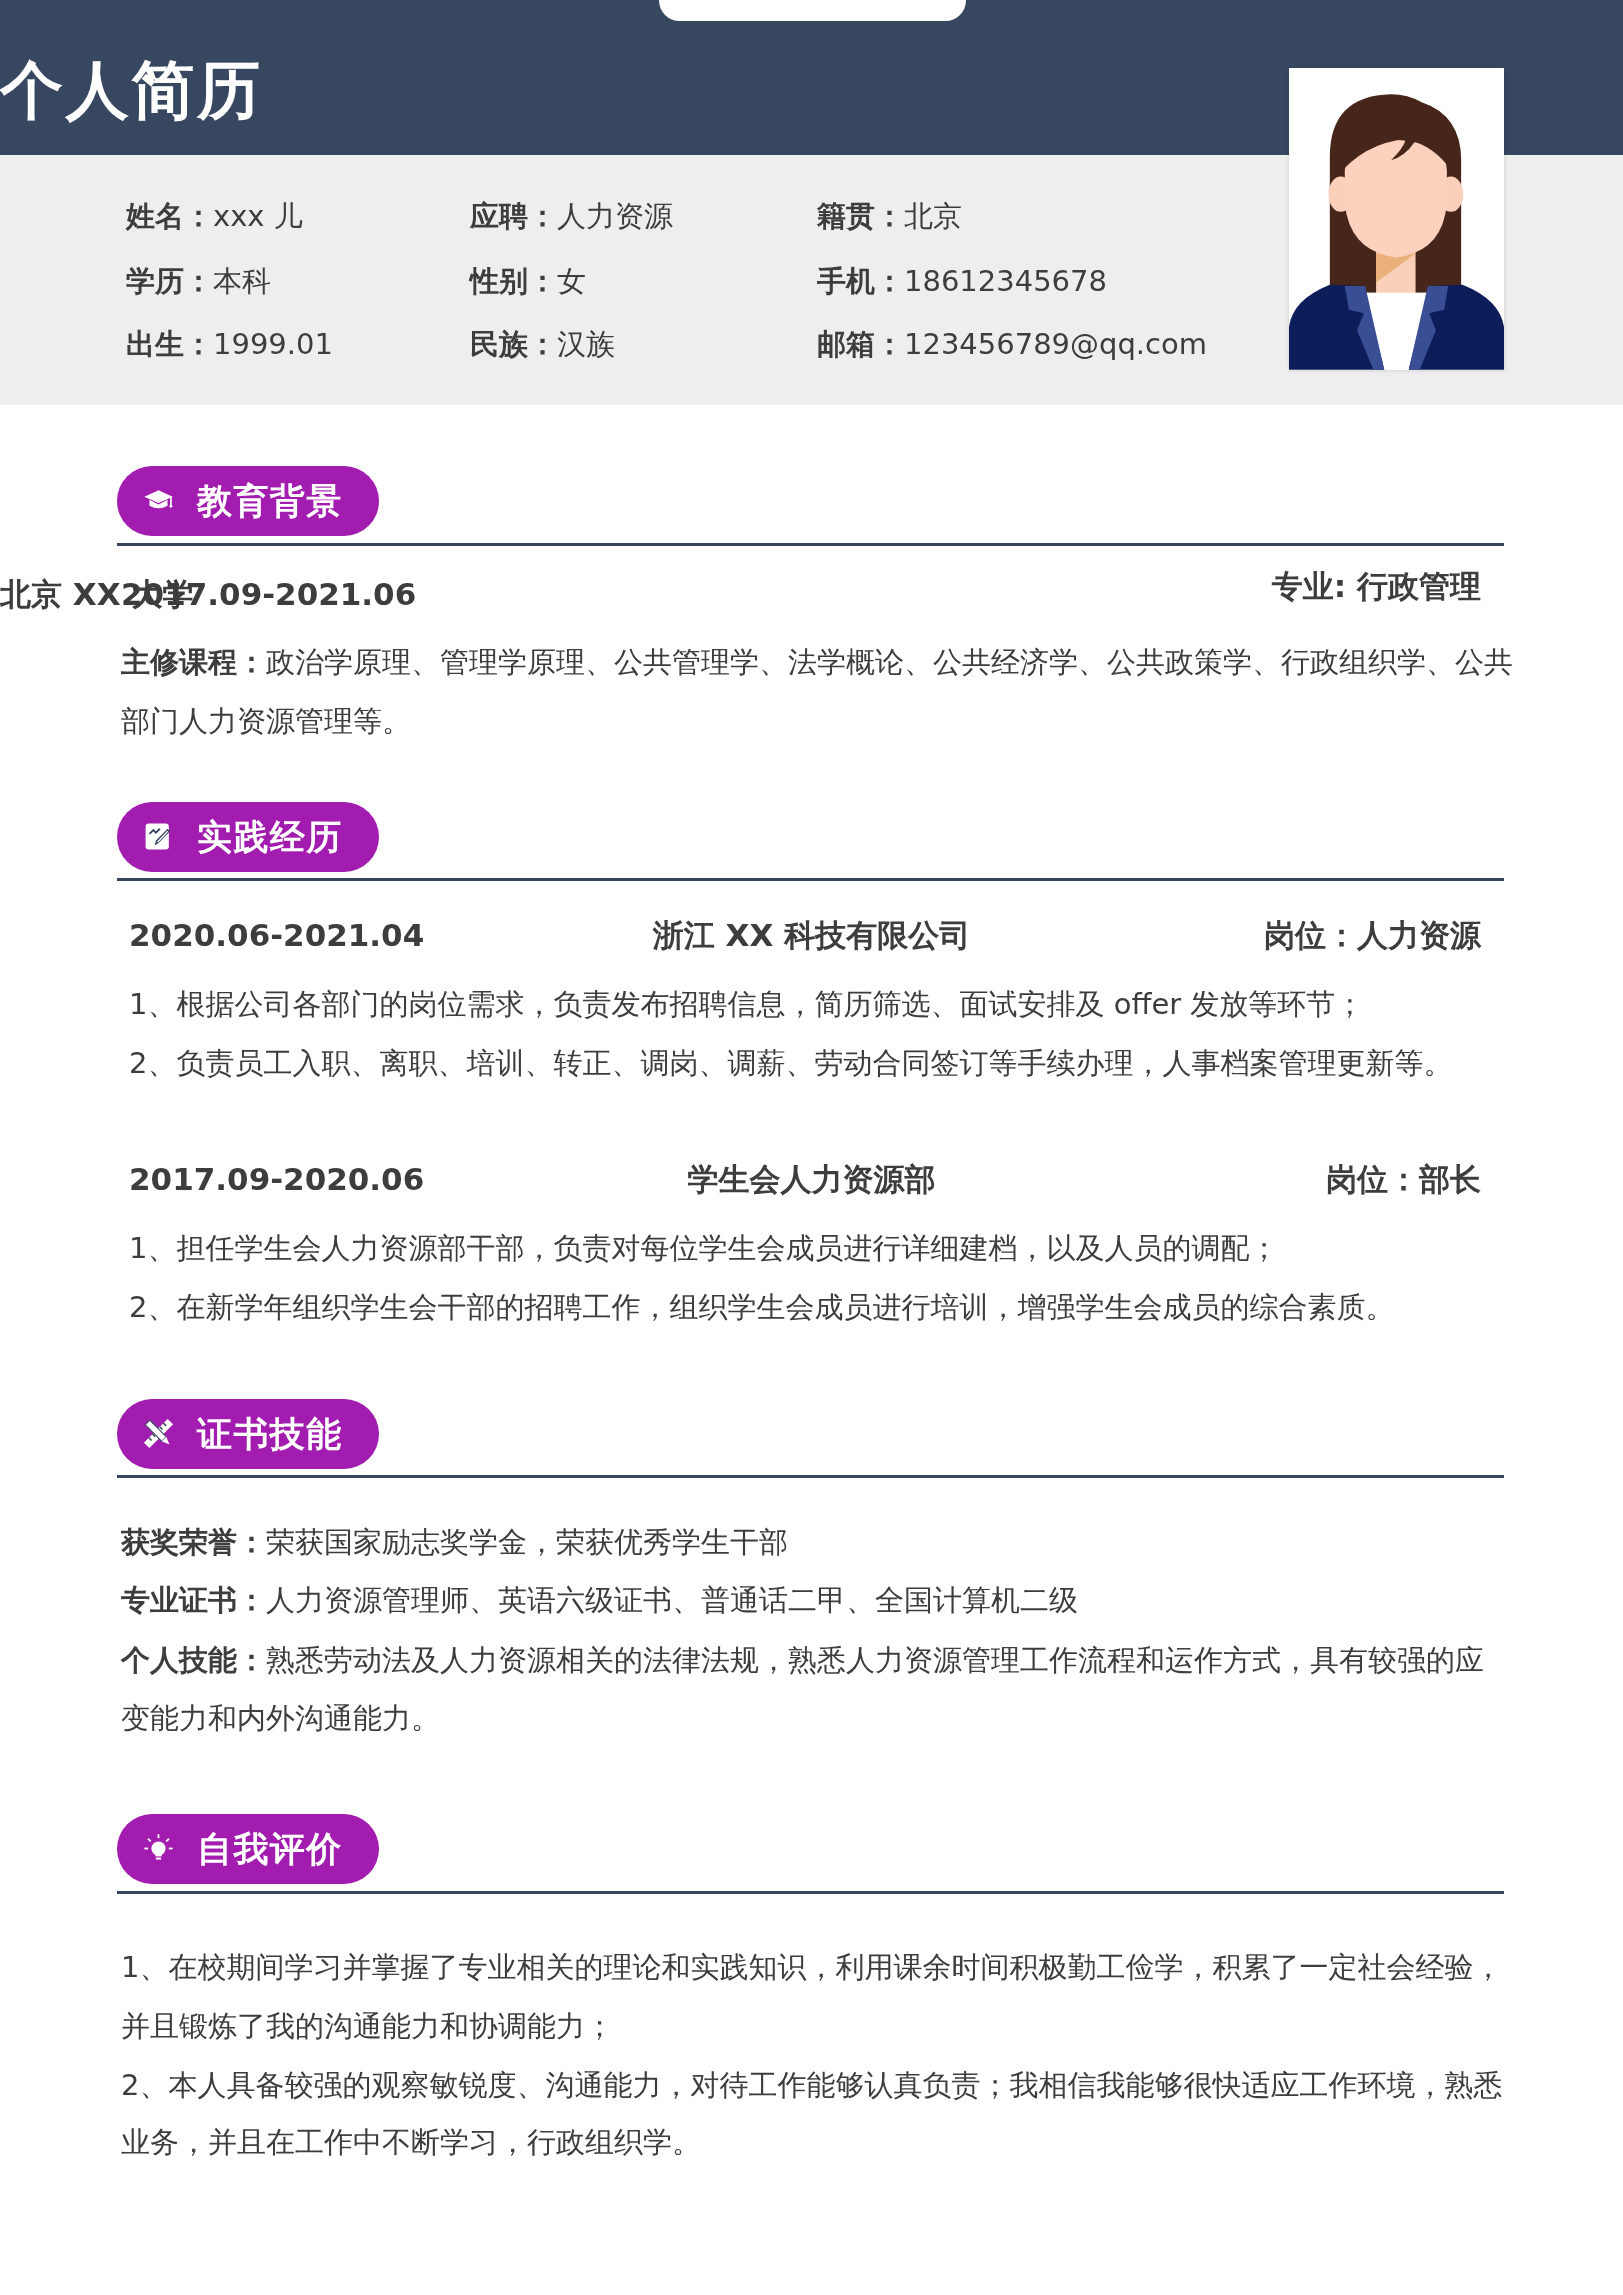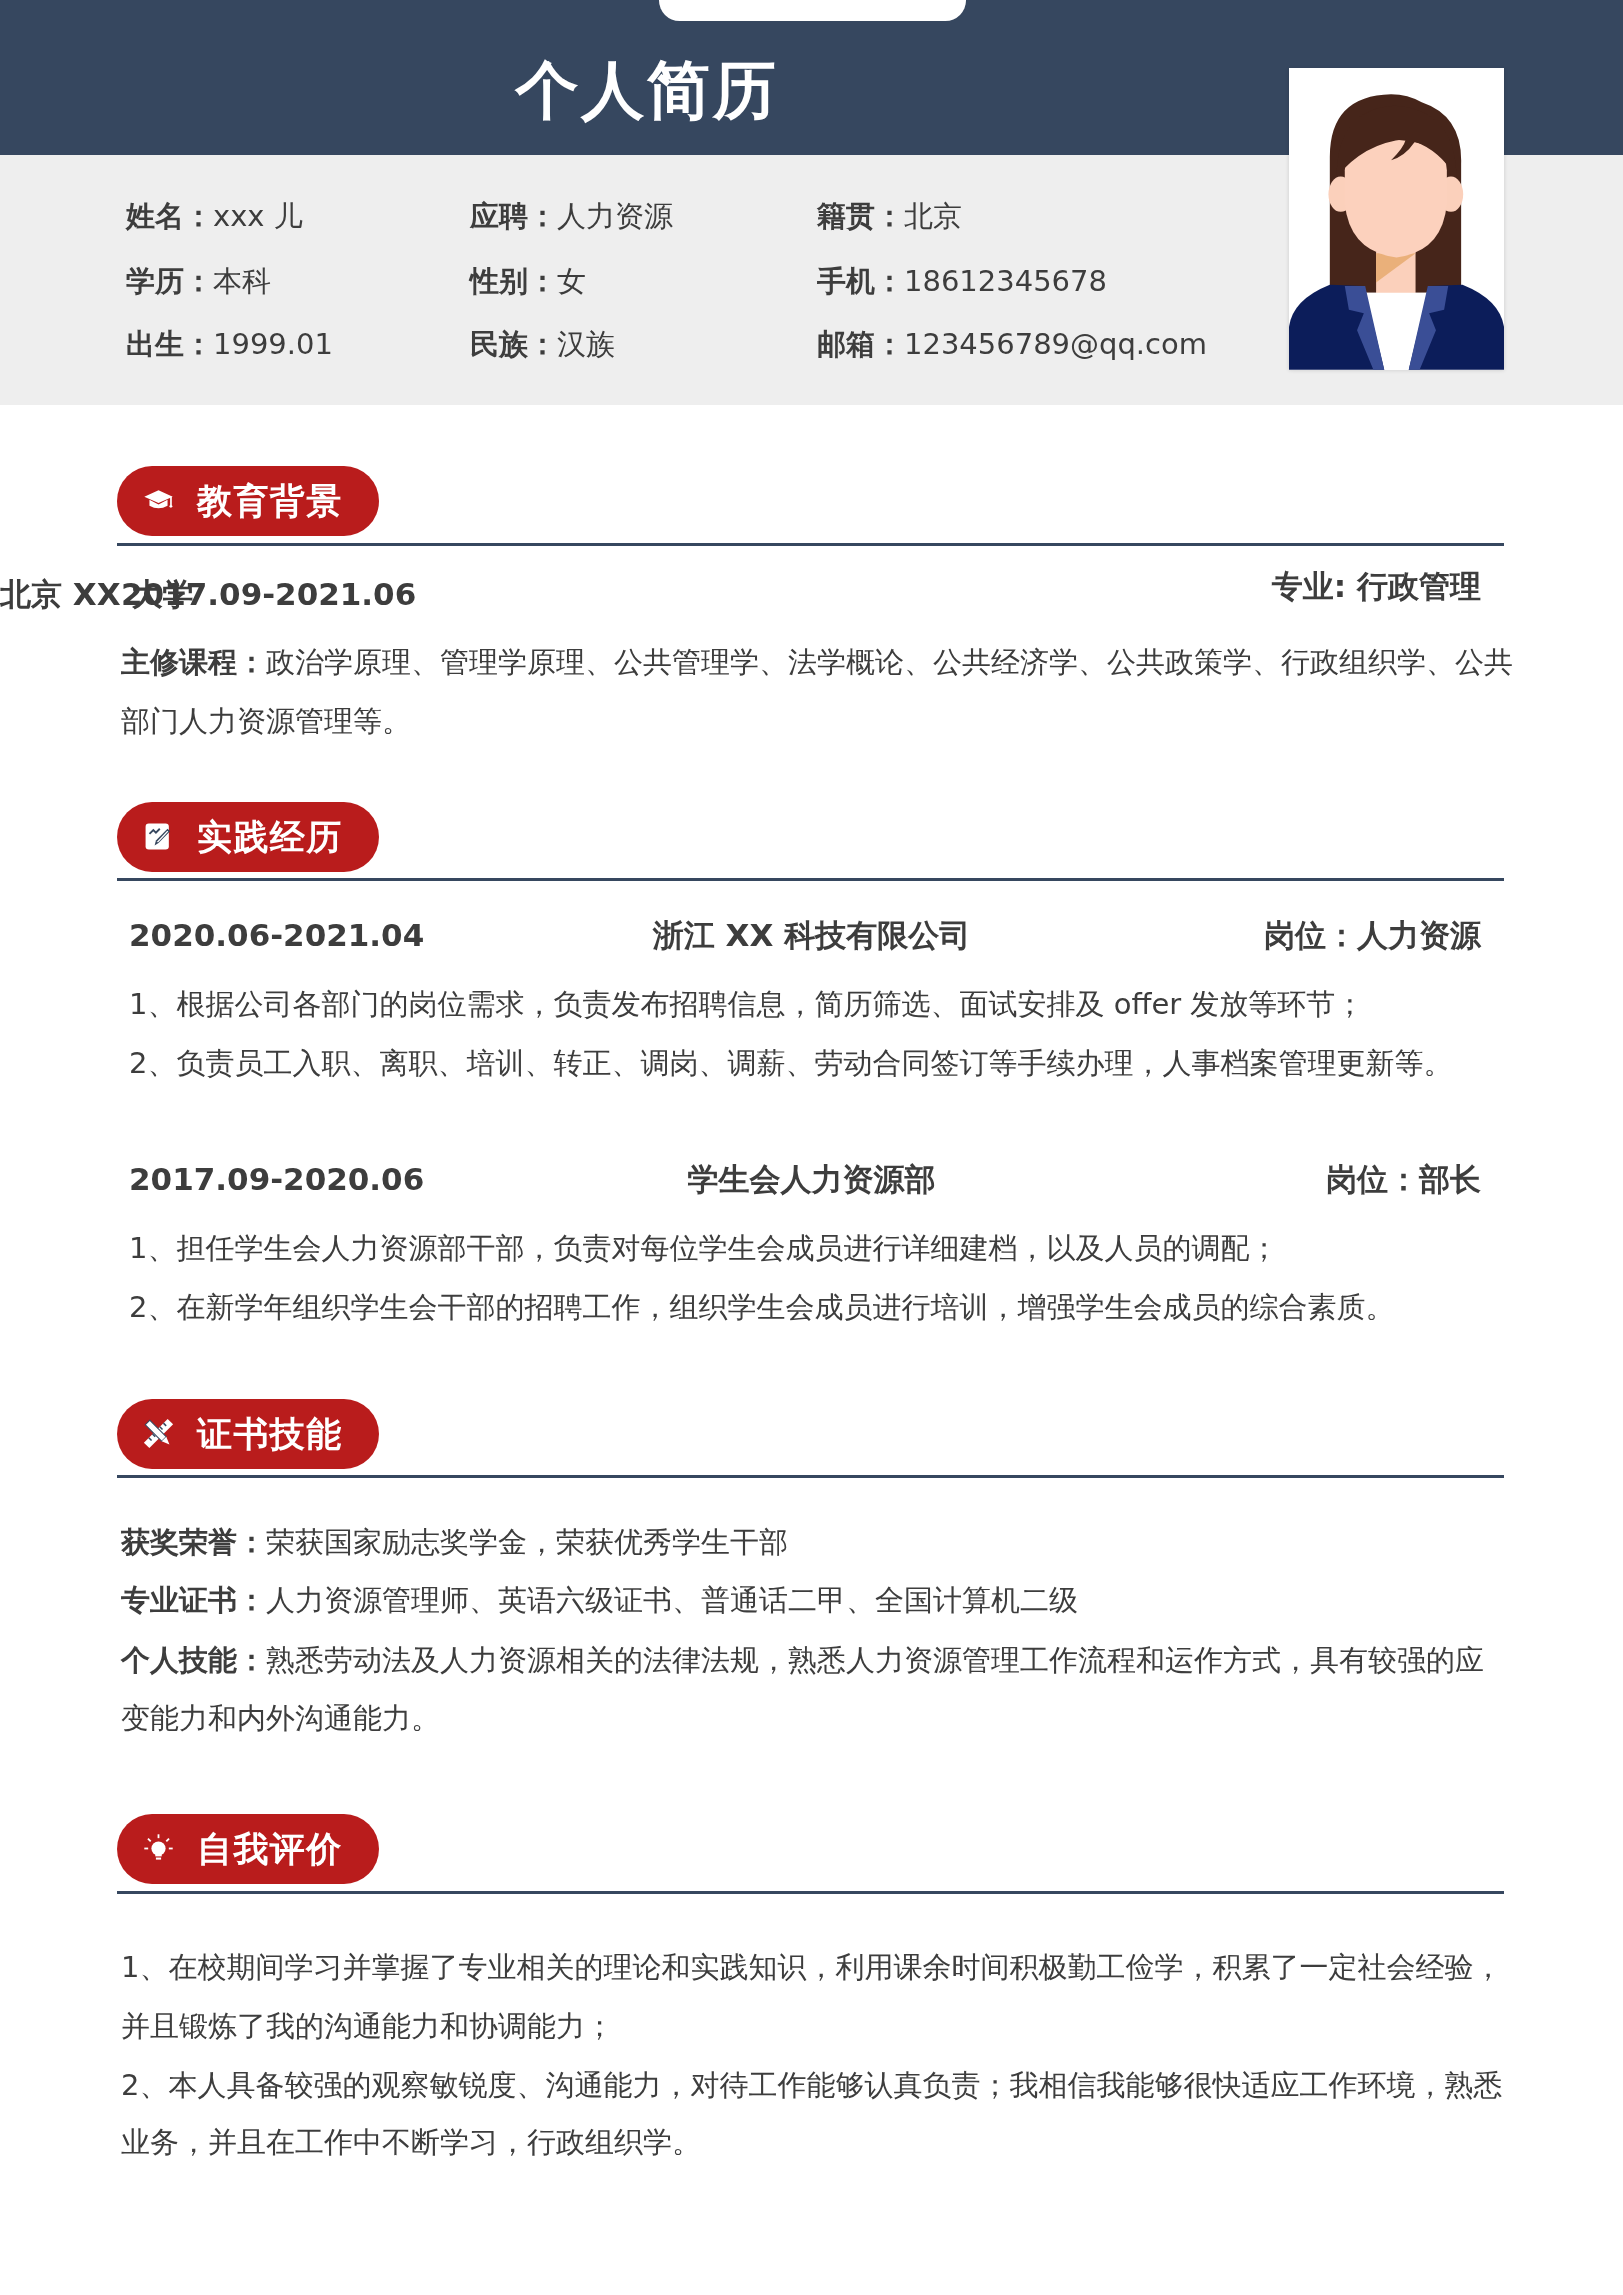--- a/index.html
+++ b/index.html
@@ -1,26 +1,26 @@
 <!DOCTYPE html>
 <html style="font-size:11px"><head>
 <meta charset="utf-8">
 <style>
   html, body { margin:0; padding:0; }
   body { width:1623px; height:2295px; position:relative; background:#ffffff; overflow:hidden;
          font-family:"DejaVu Sans","Liberation Sans",sans-serif; color:#3d3d3d; }
   .abs { position:absolute; }
   #header { left:0; top:0; width:1623px; height:155px; background:#36475f; }
   #header-tab { left:659px; top:0; width:307px; height:20.5px; background:#ffffff; border-radius:0 0 20.5px 20.5px; }
-  #title { left:0; top:53px; width:1294px; text-align:center; color:#ffffff; font-size:63px; font-weight:bold; line-height:75px; letter-spacing:2.7px; }
+  #title { left:0; top:53px; width:1294px; color:#ffffff; font-size:63px; font-weight:bold; line-height:75px; letter-spacing:2.7px; }
   #info-band { left:0; top:155px; width:1623px; height:250px; background:#eeeeee; }
   .info { font-size:29px; line-height:38px; white-space:nowrap; color:#3d3d3d; }
   .info b { font-weight:bold; }
   #photo { left:1289px; top:68px; width:215px; height:302px; background:#ffffff; overflow:hidden; box-shadow:0 1.4px 4.1px rgba(0,0,0,0.15); }
-  .pill { left:117px; width:262px; height:70px; background:#b91c1c; border-radius:35px; color:#ffffff; }
+  .pill { left:117px; width:262px; height:70px; background:#a21caf; border-radius:35px; color:#ffffff; }
   .pill .picon { position:absolute; left:26px; top:19px; width:31px; height:31px; }
   .pill .ptext { position:absolute; left:80px; top:0; line-height:70px; font-size:35px; font-weight:bold; letter-spacing:1.4px; }
   .rule { left:117px; width:1387px; height:3.4px; background:#36475f; }
   .hdr { font-size:31px; font-weight:bold; line-height:38px; white-space:nowrap; }
   .para { font-size:29px; line-height:59px; }
 </style>
 </head>
 <body>
 
 <div id="header" class="abs"></div>

